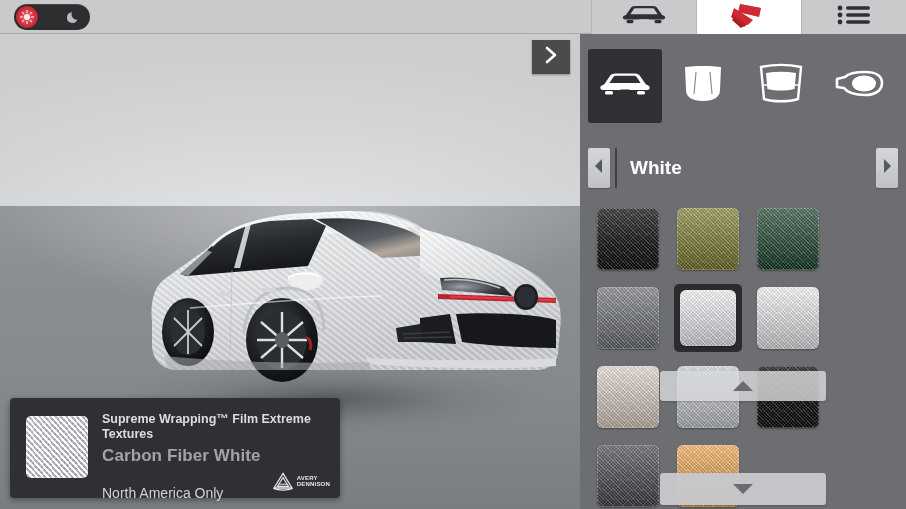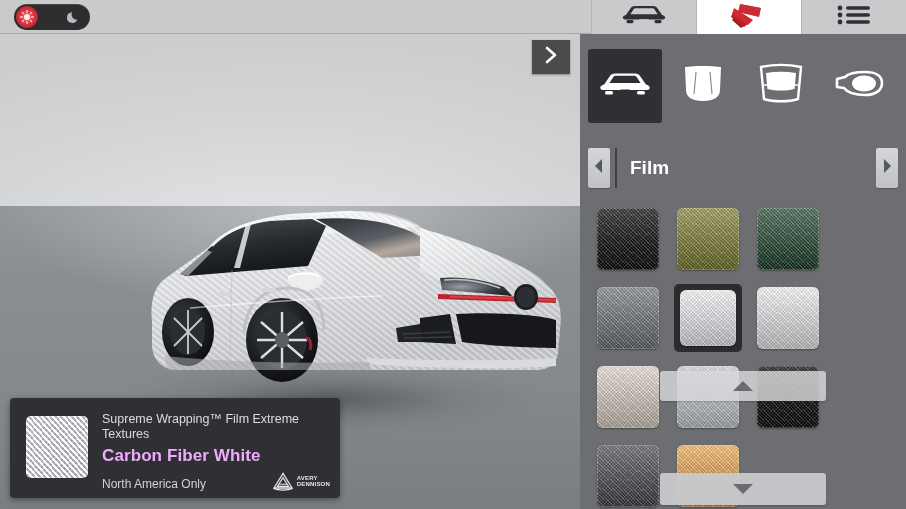--- a/index.html
+++ b/index.html
@@ -100,23 +100,23 @@
     width: 62px; height: 62px; margin: 18px 0 0 16px;
     border-radius: 5px;
     flex: none;
     background:
       repeating-linear-gradient(48deg, rgba(255,255,255,.92) 0 2px, rgba(150,153,158,.55) 2px 4px),
       repeating-linear-gradient(-42deg, rgba(255,255,255,.55) 0 2px, rgba(130,133,138,.4) 2px 4px),
       linear-gradient(135deg, #e9eaec 0%, #c6c8cb 50%, #aeb1b5 100%);
     box-shadow: inset 0 0 0 1px rgba(255,255,255,.25);
   }
   .info-text { padding: 14px 10px 0 14px; color: #e8e9ea; }
-  .info-line1 { font-size: 12.5px; line-height: 15px; color: #dcdde0; font-weight: 400; }
-  .info-name { font-size: 17px; font-weight: 700; color: #f0abfc; margin-top: 4px; letter-spacing: .1px; }
-  .info-region { font-size: 12px; color: #d2d3d6; margin-top: 11px; }
+  .info-line1 { font-size: 12.5px; line-height: 15px; color: #dcdde0; font-weight: 700; }
+  .info-name { font-size: 17px; font-weight: 700; color: #a3a3a3; margin-top: 4px; letter-spacing: .1px; }
+  .info-region { font-size: 14px; color: #d2d3d6; margin-top: 19px; }
   .avery {
     position: absolute; right: 10px; bottom: 7px;
     display: flex; align-items: center; gap: 3px;
   }
   .avery-txt { font-size: 6px; line-height: 6.5px; color: #e6e7e9; font-weight: 700; letter-spacing: .2px; }
 
   
   .panel {
     position: absolute; left: 580px; top: 34px;
     width: 326px; height: 475px;
@@ -492,21 +492,21 @@
 
     <div class="panel-cat">
       <div class="arrow-btn">
         <span>
           <svg width="12" height="16" viewBox="0 0 12 16" aria-hidden="true">
             <path d="M9 1 L2 8 L9 15 Z" fill="#55585c"></path>
           </svg>
         </span>
       </div>
       <div class="cat-div"></div>
-      <div class="cat-prev">Film</div>
+      <div class="cat-prev">White</div>
       <div class="cat-spacer"></div>
       <div class="arrow-btn">
         <span>
           <svg width="12" height="16" viewBox="0 0 12 16" aria-hidden="true">
             <path d="M3 1 L10 8 L3 15 Z" fill="#55585c"></path>
           </svg>
         </span>
       </div>
     </div>
 

